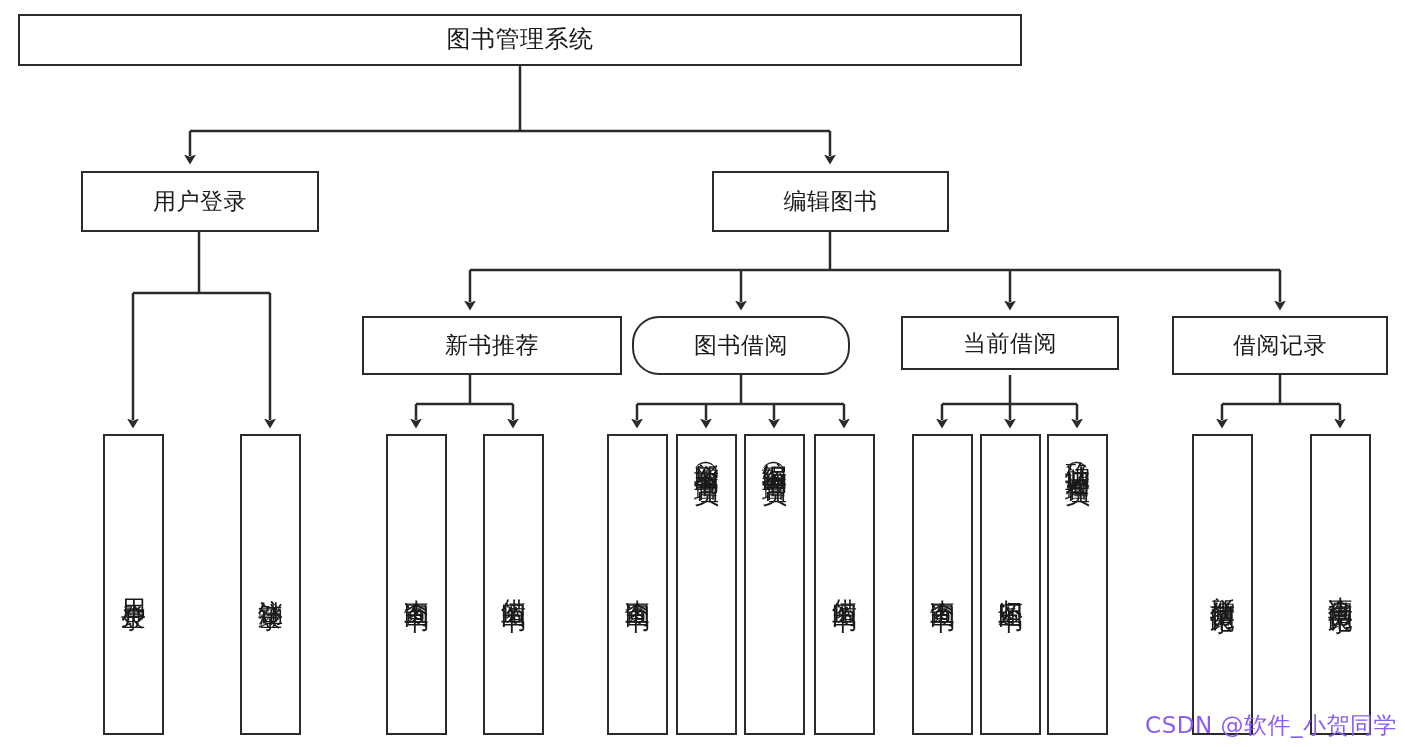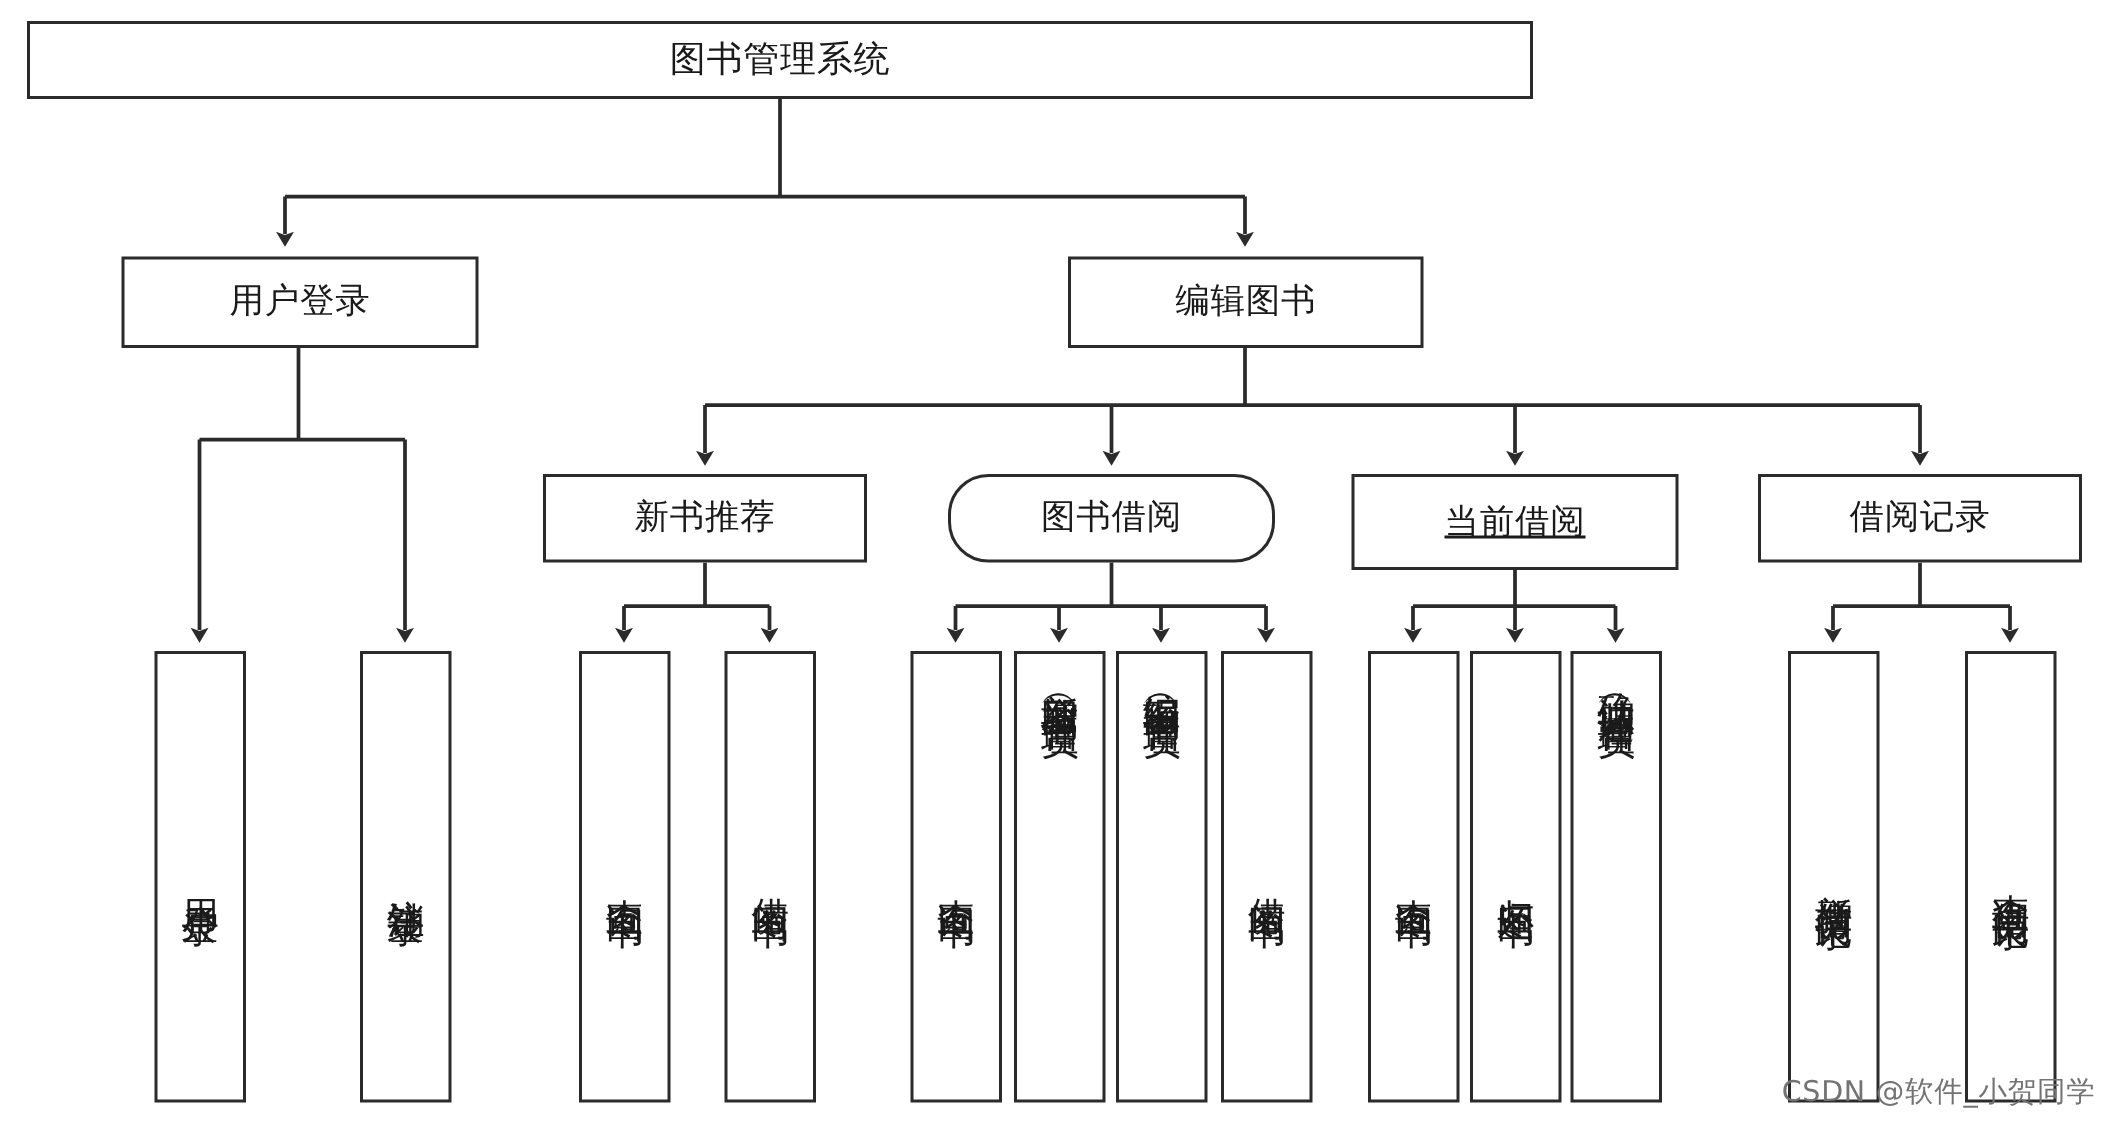--- a/index.html
+++ b/index.html
@@ -66,22 +66,22 @@
     text-orientation: upright;
     font-size: 25px;
     line-height: 1.0;
     letter-spacing: 3px;
     white-space: nowrap;
   }
   #watermark {
     position: absolute;
     right: 8px;
     bottom: 6px;
-    font-size: 19px;
-    color: #737373;
+    font-size: 23px;
+    color: #8b5cf6;
     letter-spacing: 0.5px;
     z-index: 5;
     white-space: nowrap;
   }
 </style>
 </head>
 <body>
 
 <div id="canvas">
 
@@ -139,27 +139,27 @@
     <span class="label">图书管理系统</span>
   </div>
 
   <div class="node h" style="left:81px; top:171px; width:238px; height:61px;">
     <span class="label">用户登录</span>
   </div>
   <div class="node h" style="left:712px; top:171px; width:237px; height:61px;">
     <span class="label">编辑图书</span>
   </div>
 
-  <div class="node h" style="left:362px; top:316px; width:216px; height:59px;">
+  <div class="node h" style="left:362px; top:316px; width:260px; height:59px;">
     <span class="label">新书推荐</span>
   </div>
   <div class="node h" style="left:632px; top:316px; width:218px; height:59px;border-radius:27px;">
     <span class="label">图书借阅</span>
   </div>
-  <div class="node h" style="left:901px; top:316px; width:218px; height:64px;text-decoration:underline;">
+  <div class="node h" style="left:901px; top:316px; width:218px; height:54px;">
     <span class="label">当前借阅</span>
   </div>
   <div class="node h" style="left:1172px; top:316px; width:216px; height:59px;">
     <span class="label">借阅记录</span>
   </div>
 
   <div class="node v mid" style="left:103px; top:434px; width:61px; height:301px;">
     <span class="label">用户登录</span>
   </div>
   <div class="node v mid" style="left:240px; top:434px; width:61px; height:301px;">

